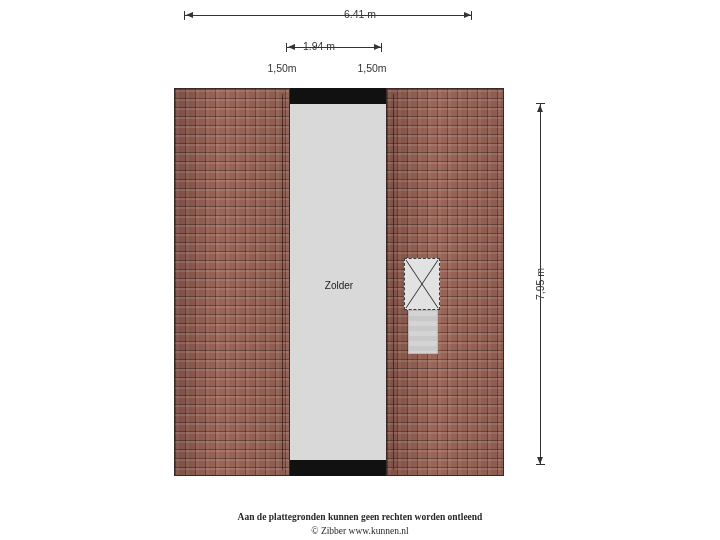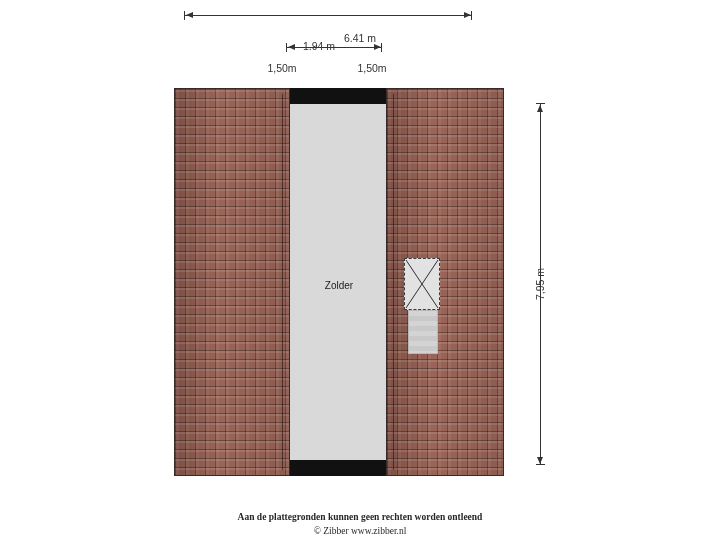--- a/index.html
+++ b/index.html
@@ -188,21 +188,21 @@
 </style>
 </head>
 <body>
 
 <div>
   <div class="dim-line-h" style="left:184px; top:15px; width:288px;"></div>
   <div class="tick-v" style="left:184px; top:11px;"></div>
   <div class="tick-v" style="left:471px; top:11px;"></div>
   <div class="arrow arrow-left" style="left:186px; top:11.5px;"></div>
   <div class="arrow arrow-right" style="left:464px; top:11.5px;"></div>
-  <div class="dim-label" style="left:0; top:8px; width:720px; text-align:center;margin-top:24px;">6.41 m</div>
+  <div class="dim-label" style="left:0; top:8px; width:720px; text-align:center;">6.41 m</div>
 </div>
 
 <div>
   <div class="dim-line-h" style="left:286px; top:47px; width:96px;"></div>
   <div class="tick-v" style="left:286px; top:43px;"></div>
   <div class="tick-v" style="left:381px; top:43px;"></div>
   <div class="arrow arrow-left" style="left:288px; top:43.5px;"></div>
   <div class="arrow arrow-right" style="left:374px; top:43.5px;"></div>
   <div class="dim-label" style="left:0; top:40px; width:638px; text-align:center;">1.94 m</div>
 </div>
@@ -242,13 +242,13 @@
     <div class="stair-box"></div>
     <svg class="stair-x" viewBox="0 0 36 52" preserveAspectRatio="none">
       <line x1="2" y1="2" x2="34" y2="50" stroke="#2e2e2e" stroke-width="1"></line>
       <line x1="34" y1="2" x2="2" y2="50" stroke="#2e2e2e" stroke-width="1"></line>
     </svg>
   </div>
 
 </div>
 
 <div class="footer" id="footer-line1">Aan de plattegronden kunnen geen rechten worden ontleend</div>
-<div class="footer" id="footer-line2">© Zibber www.zibber.nl</div>
+<div class="footer" id="footer-line2">© Zibber www.kunnen.nl</div>
 
 </body></html>

